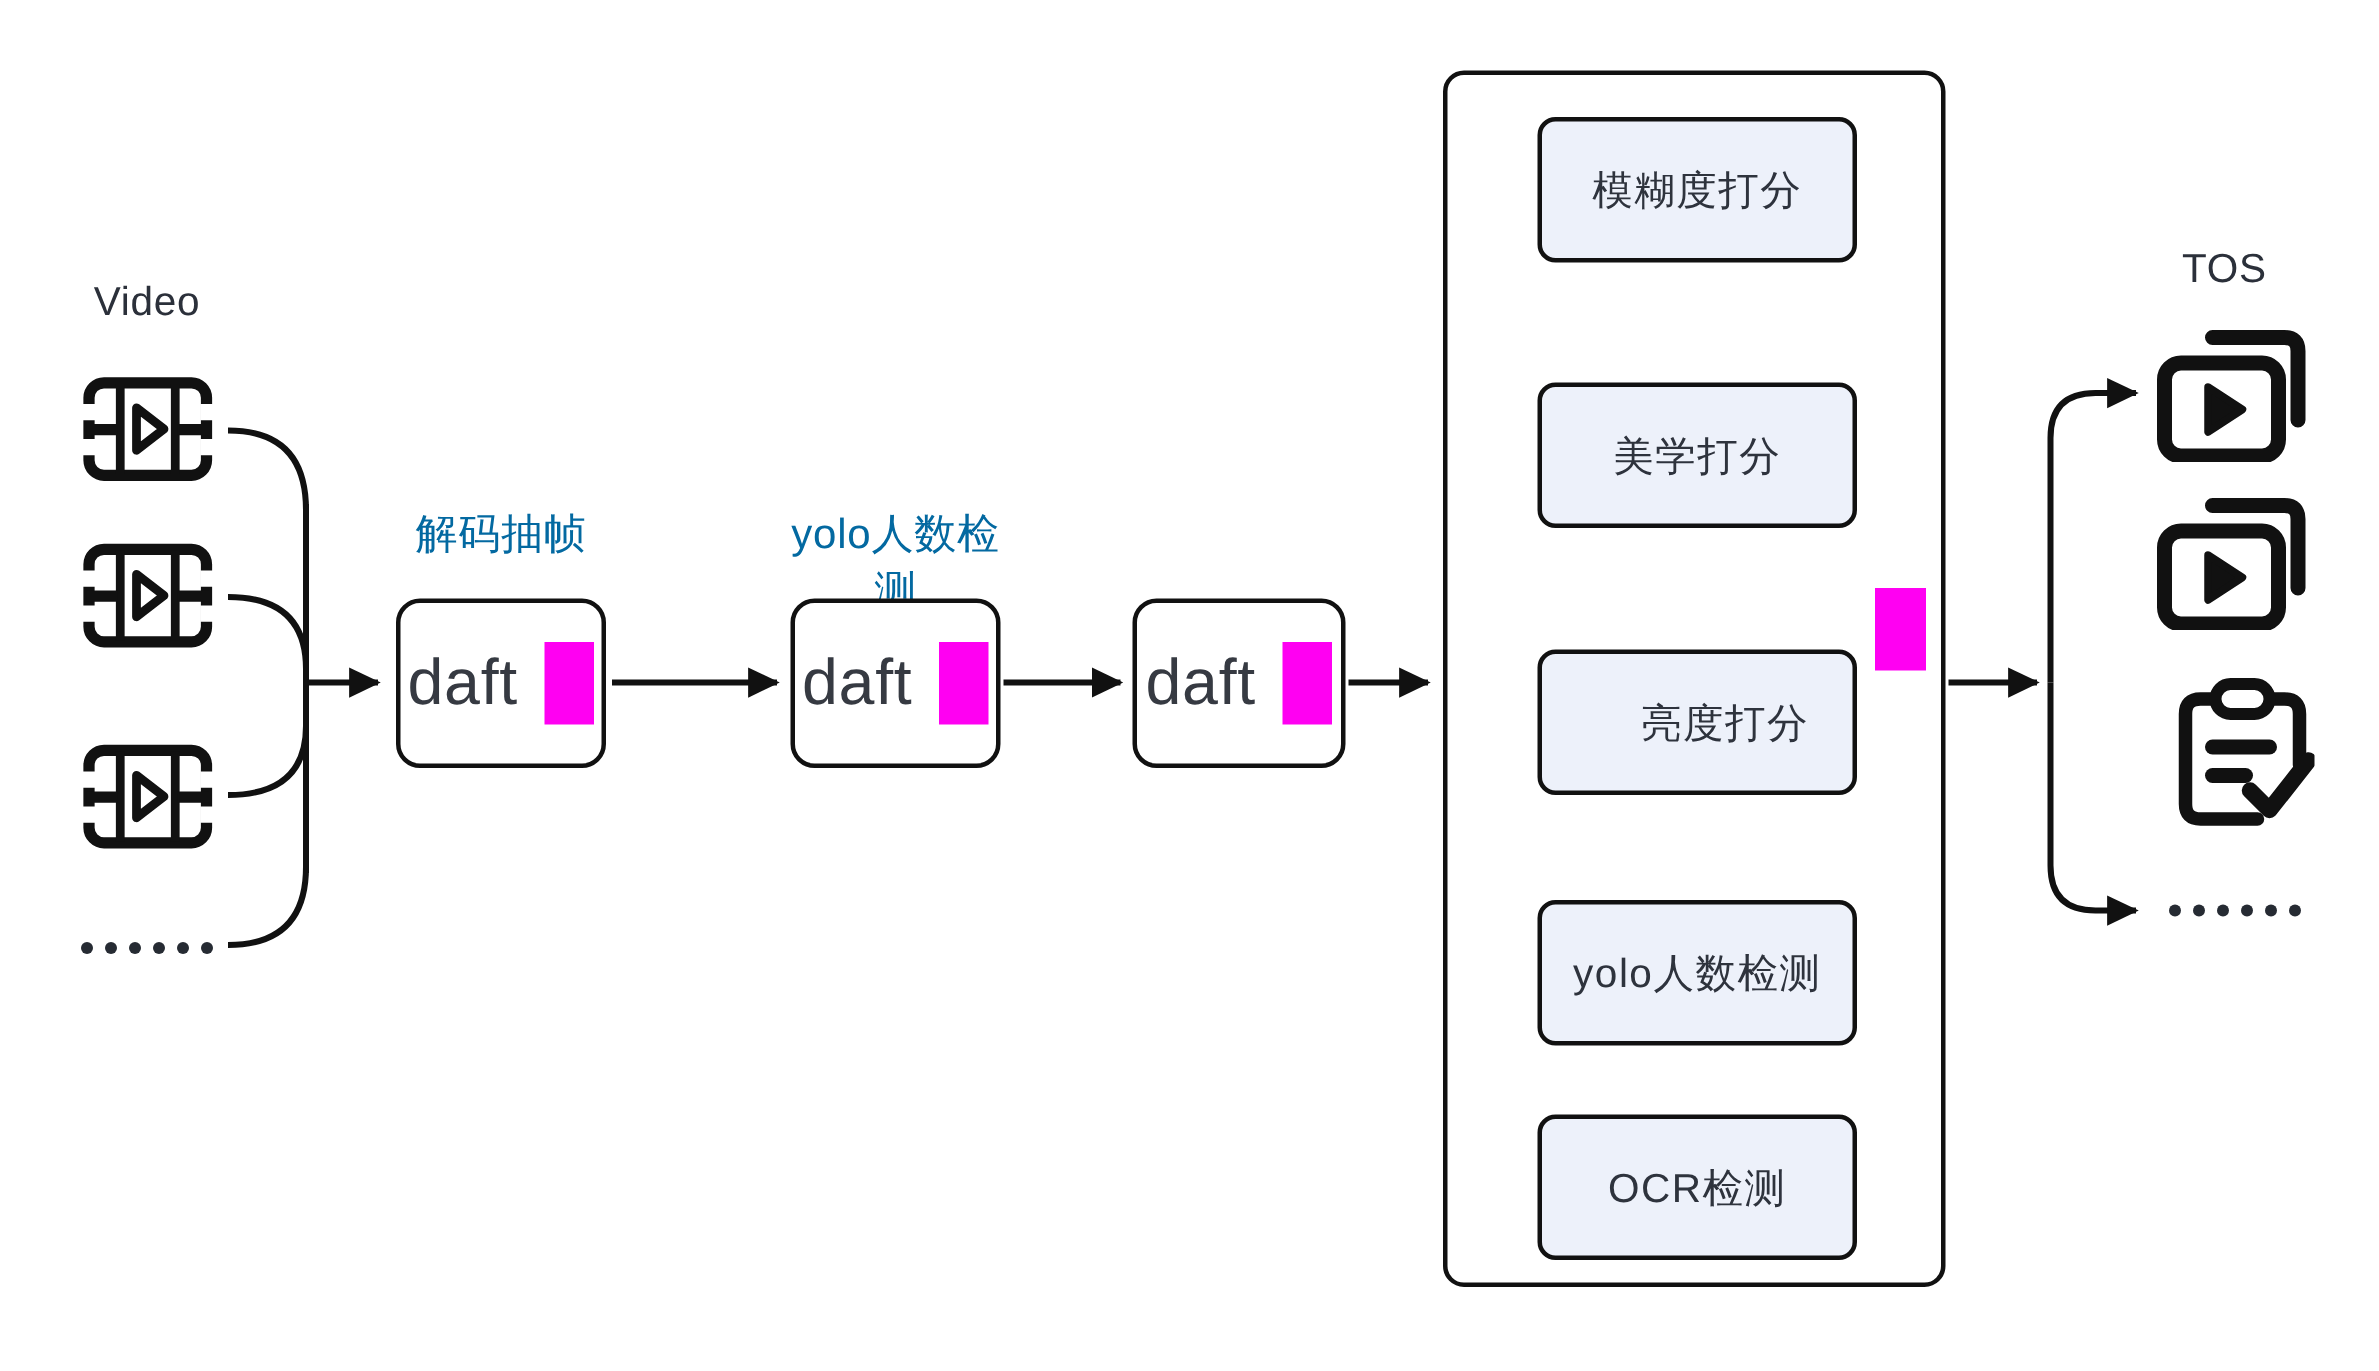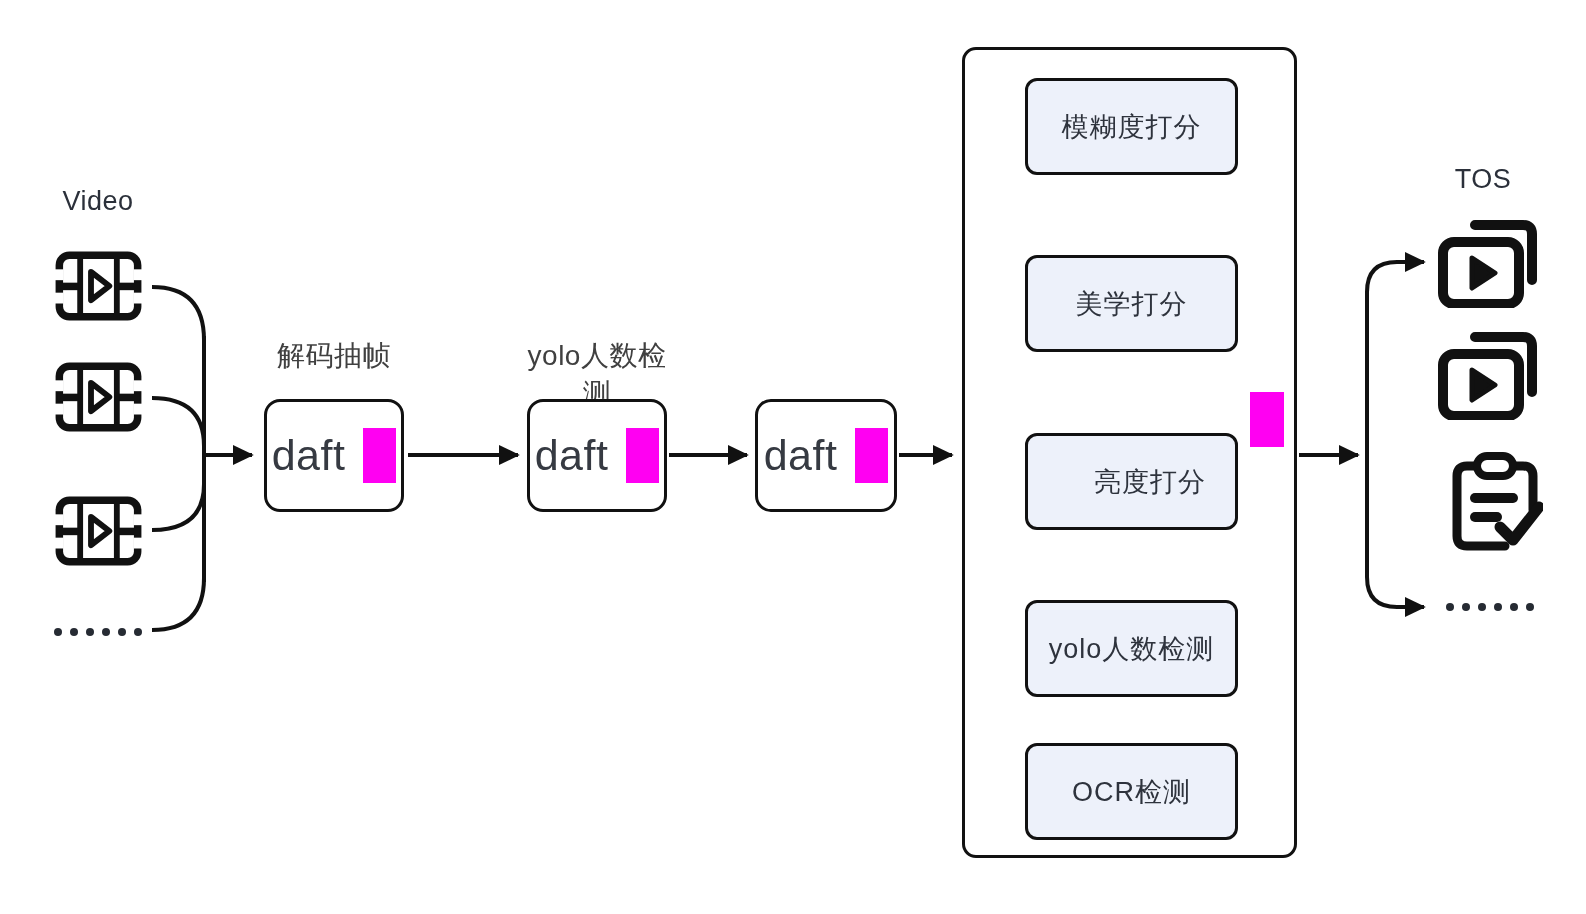--- a/index.html
+++ b/index.html
@@ -3,21 +3,21 @@
 <meta charset="utf-8">
 <style>
   html,body{margin:0;padding:0;background:#ffffff;}
   .canvas{
     position:relative;width:1586px;height:914px;background:#ffffff;overflow:hidden;
     font-family:"Liberation Sans", sans-serif;color:#2e333d;
   }
   .abs{position:absolute;}
   svg{display:block;}
   .stage-label{
-    font-size:28px;font-weight:500;text-align:center;color:#404040;letter-spacing:0.5px;
+    font-size:28px;font-weight:500;text-align:center;color:#0369a1;letter-spacing:0.5px;
   }
   .side-label{
     font-size:27px;font-weight:500;color:#2b303a;text-align:center;letter-spacing:0.5px;
   }
   .daft-box{
     box-sizing:border-box;background:#ffffff;border:3.5px solid #111111;border-radius:16px;
     display:flex;align-items:center;justify-content:center;gap:18px;
   }
   .daft-text{font-size:43px;font-weight:400;color:#363a42;letter-spacing:0.5px;}
   .magenta-chip{width:33px;height:55px;}

